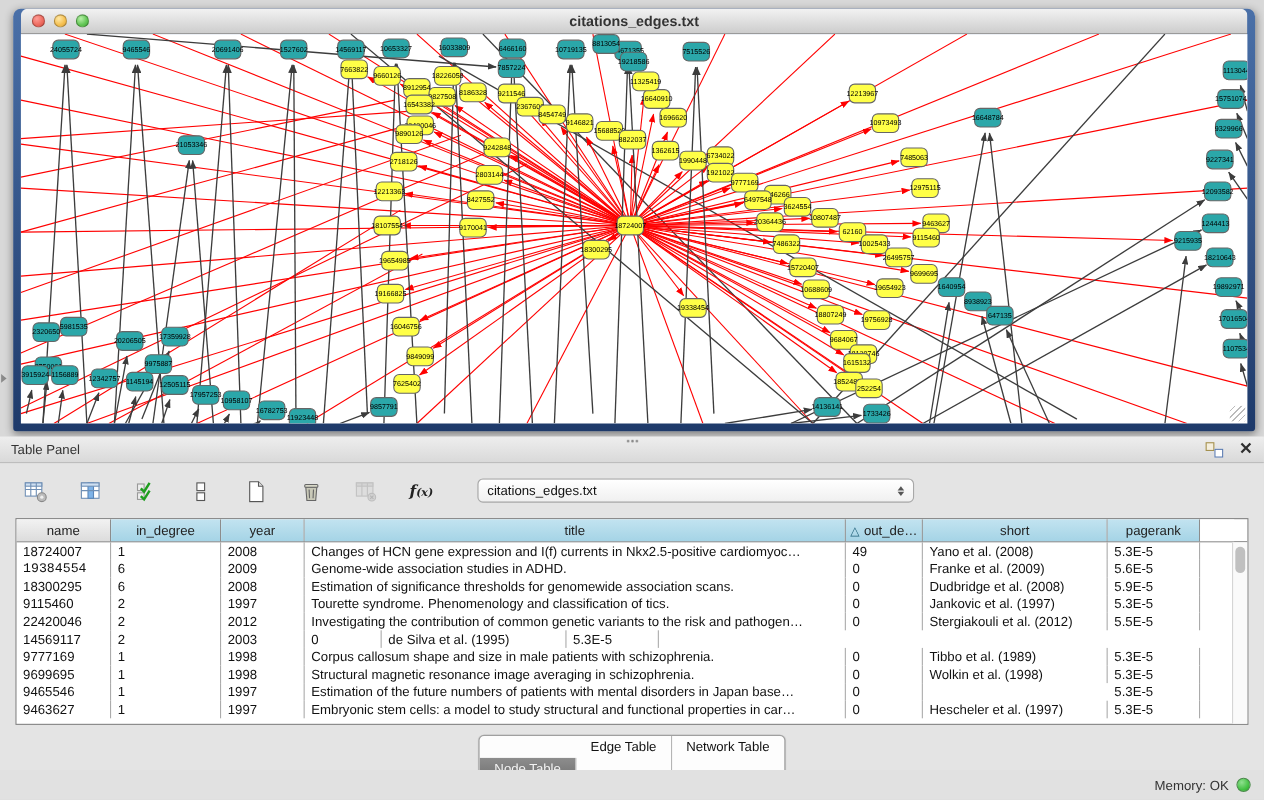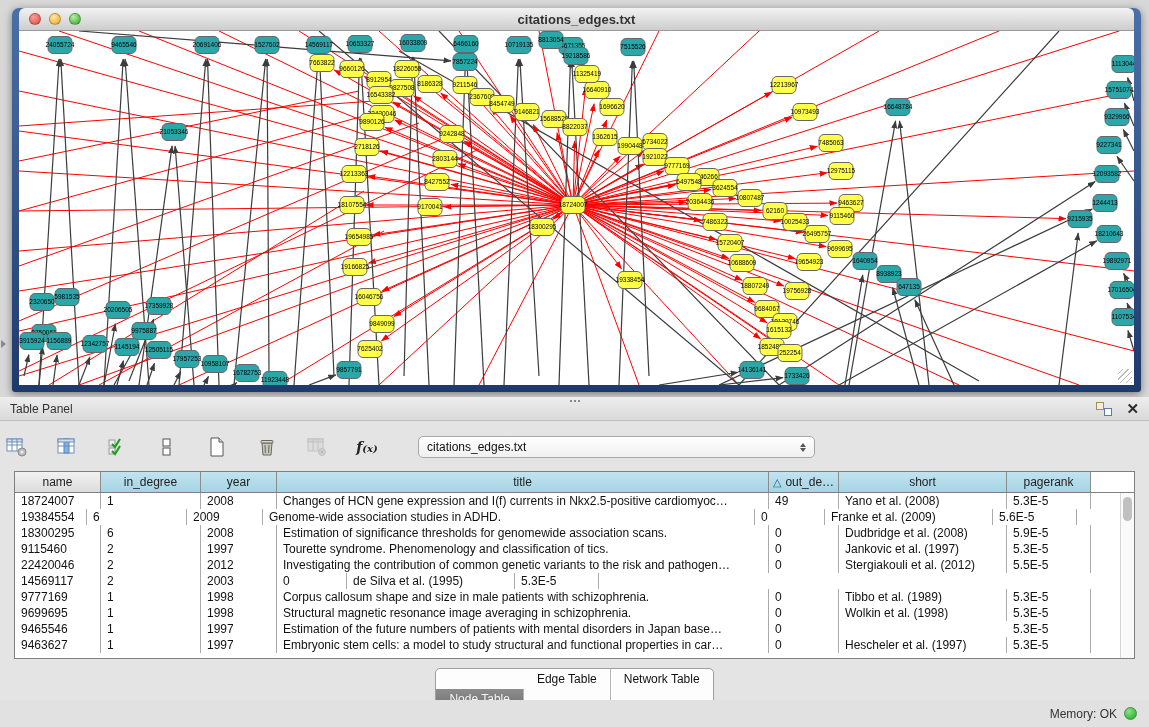--- a/index.html
+++ b/index.html
@@ -33,21 +33,21 @@
     display:flex; align-items:center; padding:0 10px; position:relative; }
   .tp-title { font-size:12px; color:#333; }
   .divider-grip { position:absolute; left:50%; top:2px; width:12px; height:4px; margin-left:-6px; cursor:row-resize;
     background:radial-gradient(circle, #8a8a8a 1px, transparent 1.3px); background-size:4px 4px; }
   .tp-header .spacer { flex:1; }
   .float-icon { width:16px; height:14px; position:relative; margin-right:14px; cursor:pointer; }
   .float-icon .sq1 { position:absolute; left:0; top:0; width:8px; height:8px; border:1px solid #a3904f; background:#f4eedd; }
   .float-icon .sq2 { position:absolute; right:0; bottom:0; width:8px; height:8px; border:1px solid #5a7ab0; background:#fff; }
   .close-icon { font-size:15px; font-weight:bold; color:#2e2e2e; cursor:pointer; line-height:1; }
 
-  .toolbar { display:flex; align-items:center; gap:24px; padding:14px 0 6px 4px; }
+  .toolbar { display:flex; gap:24px; padding:14px 0 6px 20px; }
   .tool-btn { width:26px; height:24px; display:flex; align-items:center; justify-content:center; cursor:pointer; }
   .tool-btn svg { display:block; }
   .tool-btn.disabled { opacity:.45; }
   .fx-glyph { font-family:"DejaVu Serif", serif; font-style:italic; font-weight:bold; font-size:14px; color:#222; }
   .fx-glyph .sm { font-size:10px; }
   .table-select { width:397px; height:22px; margin-left:14px; background:linear-gradient(#ffffff,#f0f0f0);
     border:1px solid #a8a8a8; border-radius:5px; display:flex; align-items:center; padding:0 8px; cursor:pointer; }
   .table-select .val { flex:1; font-size:12px; color:#111; }
   .sel-arrows { display:flex; flex-direction:column; gap:1px; }
   .sel-arrows .up { width:0;height:0;border-left:3.5px solid transparent;border-right:3.5px solid transparent;border-bottom:4px solid #555; }
@@ -851,21 +851,21 @@
         <div class="trow">
           <div class="td" style="width: 86px;">18724007</div>
           <div class="td" style="width: 100px;">1</div>
           <div class="td" style="width: 76px;">2008</div>
           <div class="td" style="width: 492px;">Changes of HCN gene expression and I(f) currents in Nkx2.5-positive cardiomyoc…</div>
           <div class="td" style="width: 70px;">49</div>
           <div class="td" style="width: 168px;">Yano et al. (2008)</div>
           <div class="td" style="width: 84px;">5.3E-5</div>
         </div>
         <div class="trow">
-          <div class="td" style="width: 72px;">19384554</div>
+          <div class="td" style="width: 86px; font-family: Liberation Mono, monospace;">19384554</div>
           <div class="td" style="width: 100px;">6</div>
           <div class="td" style="width: 76px;">2009</div>
           <div class="td" style="width: 492px;">Genome-wide association studies in ADHD.</div>
           <div class="td" style="width: 70px;">0</div>
           <div class="td" style="width: 168px;">Franke et al. (2009)</div>
           <div class="td" style="width: 84px;">5.6E-5</div>
         </div>
         <div class="trow">
           <div class="td" style="width: 86px;">18300295</div>
           <div class="td" style="width: 100px;">6</div>

